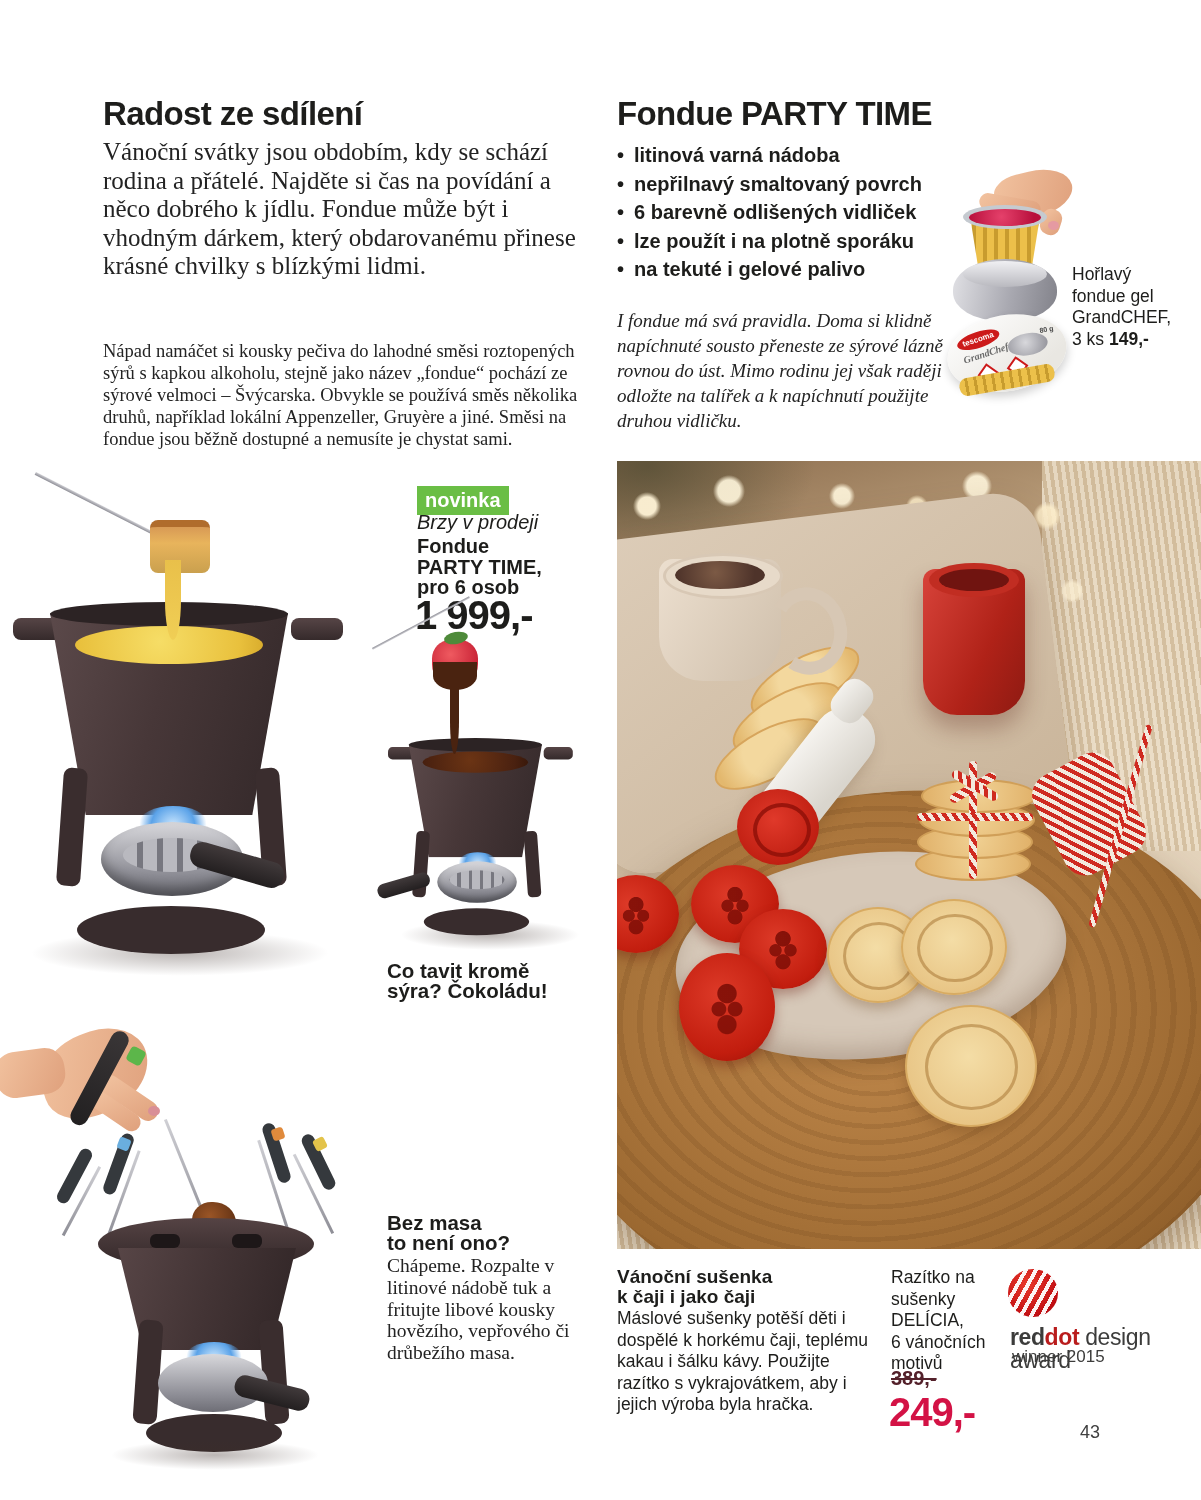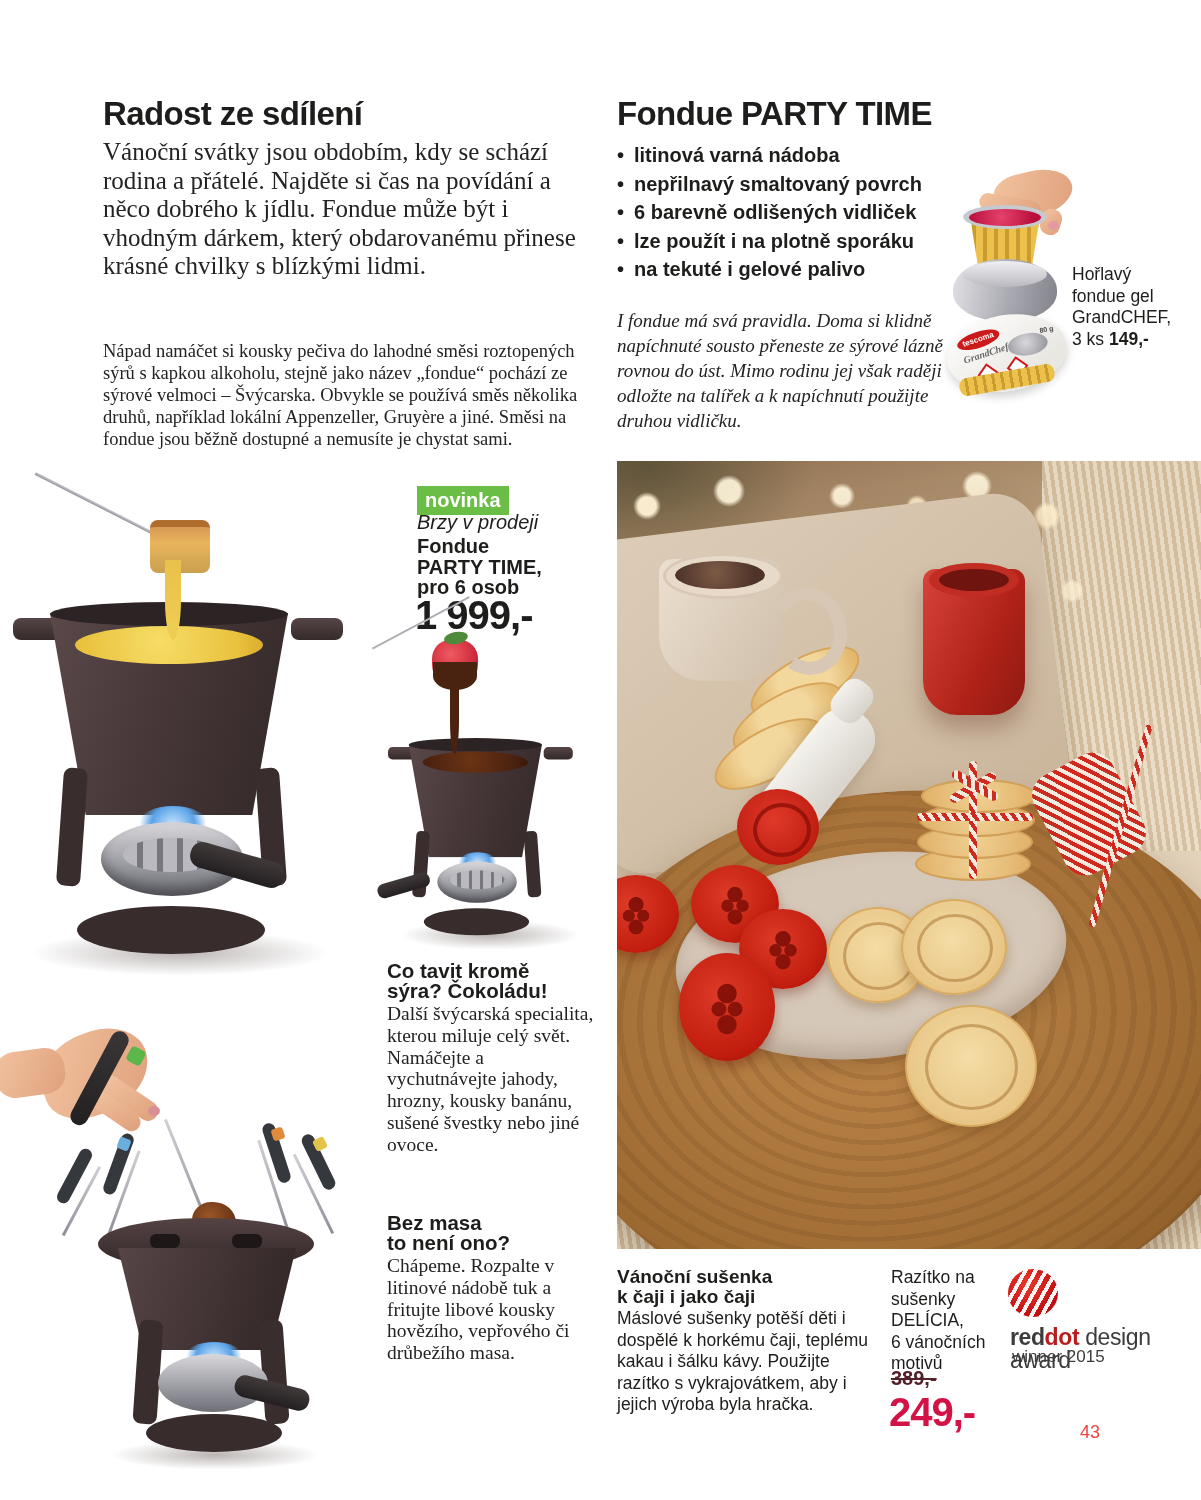--- a/index.html
+++ b/index.html
@@ -20,21 +20,21 @@
          padding:4px 8px 5px;}
   .soon{font:italic 400 20px/1 "Liberation Sans",sans-serif;}
   .pname{font:700 20px/20.5px "Liberation Sans",sans-serif;}
   .bigprice{font:700 40px/1 "Liberation Sans",sans-serif;letter-spacing:-1px;}
   .blk-h{font:700 20.5px/19.8px "Liberation Sans",sans-serif;}
   .blk-serif{font:400 19.5px/21.8px "Liberation Serif",serif;color:#232323;}
   .sm-h{font:700 19px/20px "Liberation Sans",sans-serif;}
   .sm-body{font:400 17.5px/21.5px "Liberation Sans",sans-serif;}
   .oldprice{font:700 20px/1 "Liberation Sans",sans-serif;color:#53202a;text-decoration:line-through;}
   .redprice{font:700 40px/1 "Liberation Sans",sans-serif;color:#d31245;letter-spacing:-1px;}
-  .pagenum{font:400 18px/1 "Liberation Sans",sans-serif;color:#ef4444;}
+  .pagenum{font:400 18px/1 "Liberation Sans",sans-serif;color:#404040;}
   
   .rd-sphere{width:50px;height:48px;border-radius:50%;
      background:repeating-linear-gradient(119deg,rgba(255,255,255,0) 0 5px,rgba(255,255,255,.95) 5px 9px),
      radial-gradient(circle at 38% 32%,#e8392b,#c00d12 72%,#8f090d);}
   .rd-text{font:700 23px/1 "Liberation Sans",sans-serif;color:#3c3c3b;letter-spacing:-.4px;}
   .rd-text .dot{color:#b91c1c;}
   .rd-text .rest{font-weight:400;}
   .rd-sub{font:400 17px/1 "Liberation Sans",sans-serif;color:#3c3c3b;}
   
   #photo{left:617px;top:461px;width:584px;height:788px;overflow:hidden;
@@ -180,21 +180,20 @@
     <div>Fondue</div>
     <div>PARTY TIME,</div>
     <div>pro 6 osob</div>
   </div>
   <div class="abs bigprice" style="left:415px;top:595px;">1 999,-</div>
 
   <div class="abs blk-h" style="left:387px;top:961px;">
     <div>Co tavit kromě</div>
     <div>sýra? Čokoládu!</div>
   </div>
-  <div class="abs blk-serif" style="left:387px;top:1003px;width:210px;">Další švýcarská specialita, kterou miluje celý svět. Namáčejte a vychutnávejte jahody, hrozny, kousky banánu, sušené švestky nebo jiné ovoce.</div>
 
   <div class="abs blk-h" style="left:387px;top:1213px;">
     <div>Bez masa</div>
     <div>to není ono?</div>
   </div>
   <div class="abs blk-serif" style="left:387px;top:1255px;width:215px;">Chápeme. Rozpalte v litinové nádobě tuk a fritujte libové kousky hovězího, vepřového či drůbežího masa.</div>
 
   <div class="abs shadow" style="left:30px;top:930px;width:300px;height:46px;"></div>
   <div class="abs scene" style="left:13px;top:600px;">
     <div class="abs pot-handle" style="left:0;top:18px;"></div>

